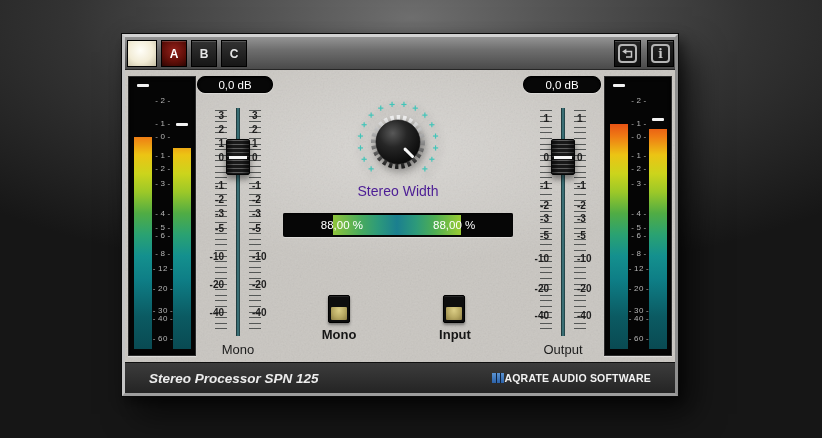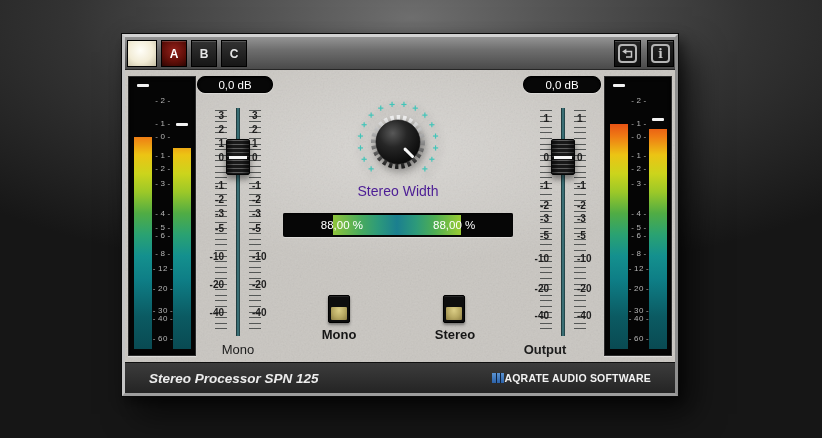--- a/index.html
+++ b/index.html
@@ -61,21 +61,21 @@
   .fticks.l{left:15px;} .fticks.r{left:49px;}
   .flabel{position:absolute;width:26px;font-size:10px;font-weight:bold;color:#1d1d1d;line-height:11px;}
   .flabel.l{left:-2px;text-align:right;} .flabel.r{left:52px;text-align:left;}
   .fhandle{position:absolute;left:26px;width:24px;height:36px;border:1px solid #070707;border-radius:2px;box-sizing:border-box;
     background:
       linear-gradient(90deg, rgba(0,0,0,0.55), rgba(0,0,0,0) 30%, rgba(0,0,0,0) 68%, rgba(0,0,0,0.6)),
       repeating-linear-gradient(180deg,#5c5c5c 0 1.5px,#181818 1.5px 4px);
     box-shadow:0 4px 6px rgba(0,0,0,0.45);cursor:pointer;}
   .fhandle .line{position:absolute;left:2px;right:2px;top:16px;height:2.5px;background:#f6f6f6;}
   .fader-name{position:absolute;top:272px;width:76px;text-align:center;font-size:13px;color:#1c1c1c;}
-  .name-input{left:75px;} .name-output{left:382px;font-weight:bold;}
+  .name-input{left:75px;} .name-output{left:400px;}
   
   .knob-svg{position:absolute;left:223px;top:22px;filter:drop-shadow(2px 4px 4px rgba(0,0,0,0.40));cursor:pointer;}
   .knob-label{position:absolute;left:213px;top:113px;width:120px;text-align:center;font-size:14px;color:#4c1d95;}
   
   .corr{position:absolute;left:158px;top:143px;width:230px;height:24px;background:#060606;border-radius:2px;
     box-shadow:0 1px 1px rgba(255,255,255,0.4), inset 0 1px 2px #000;}
   .corr .grad{position:absolute;left:50px;top:2px;width:128px;bottom:2px;
     background:linear-gradient(90deg,#8fc43a 0%,#47aa5e 22%,#2d9a7a 35%,#1b7f8f 50%,#2d9a7a 65%,#4fae52 80%,#9acc33 100%);}
   .corr .val{position:absolute;top:0;height:24px;line-height:24px;color:#fff;font-size:11.5px;}
   .corr .val.l{left:0;width:80px;text-align:right;}
@@ -304,21 +304,21 @@
         <span class="val r">88,00 %</span>
       </div>
 
       <div class="switch sw-mono">
           <div class="lit"></div>
         </div>
       <div class="switch sw-bypass">
           <div class="lit"></div>
         </div>
       <div class="switch-label lbl-mono">Mono</div>
-      <div class="switch-label lbl-bypass">Stereo</div>
+      <div class="switch-label lbl-bypass">Input</div>
     </div>
 
     <div class="footer">
       <span class="title">Stereo Processor SPN 125</span>
       <span class="brand">
         <span class="brand-icon">
             <i></i>
             <i></i>
             <i></i>
           </span>

